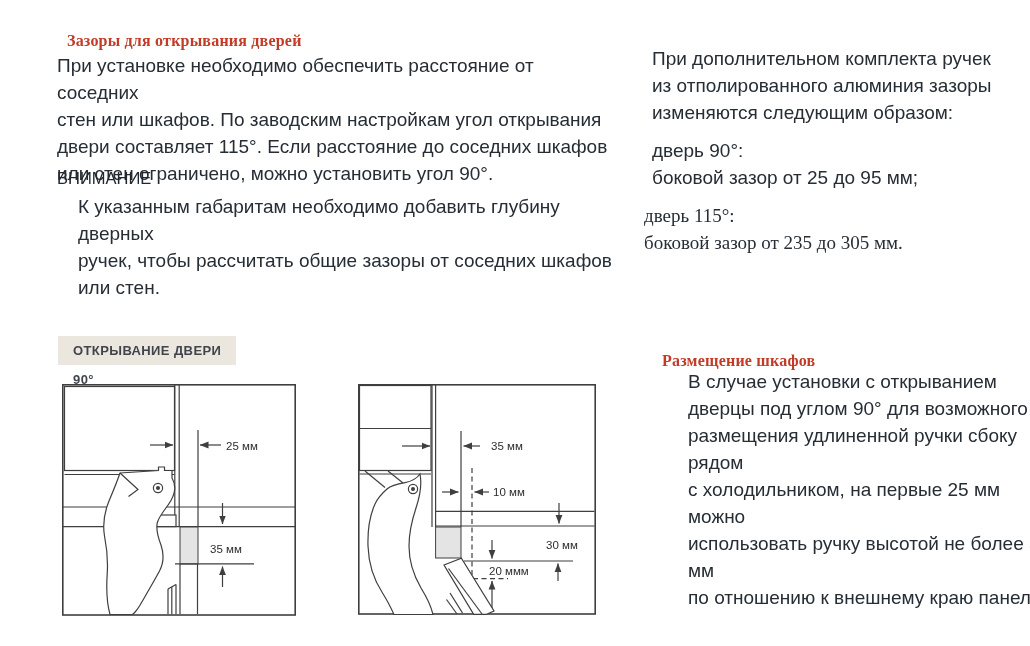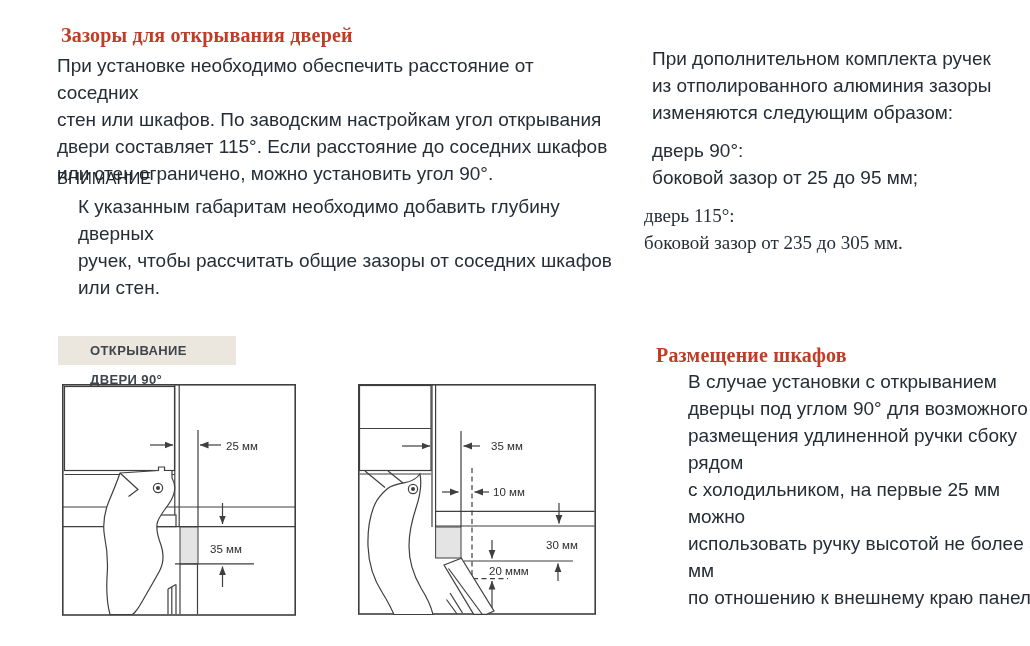--- a/index.html
+++ b/index.html
@@ -2,31 +2,31 @@
 <html><head>
 <meta charset="utf-8">
 <style>
   html,body{margin:0;padding:0;background:#ffffff;}
   .page{
     position:relative;width:1030px;height:646px;background:#ffffff;overflow:hidden;
     font-family:"Liberation Sans", sans-serif;color:#262d35;
   }
   .abs{position:absolute;}
   h1.sec-title{
-    margin:4px;font-family:"Liberation Serif", serif;font-weight:700;
-    font-size:20px;line-height:28px;color:#c23b27;letter-spacing:0.2px;
+    margin:10px;font-family:"Liberation Serif", serif;font-weight:700;
+    font-size:16px;line-height:28px;color:#c23b27;letter-spacing:0.2px;
   }
   .body-text{
     font-size:19px;line-height:27px;white-space:pre-line;color:#262d35;
   }
   .warn-title{font-size:16.5px;line-height:27px;font-weight:400;color:#21272e;}
   .caption{
     background:#ece7de;height:29px;line-height:29px;
     font-size:13px;font-weight:700;color:#40454c;letter-spacing:0.4px;
-    padding-left:32px;box-sizing:border-box;
+    padding-left:15px;box-sizing:border-box;
   }
   svg text{
     font-family:"Liberation Sans", sans-serif;font-size:11.5px;fill:#2e2e2e;
   }
   svg .ln{stroke:#3f3f3f;stroke-width:1.2;fill:none;}
   svg .thick{stroke:#3f3f3f;stroke-width:1.6;fill:none;}
   svg .wfill{fill:#ffffff;stroke:#3f3f3f;stroke-width:1.2;}
   svg .gfill{fill:#e4e4e4;stroke:#3f3f3f;stroke-width:1;}
   svg .dash{stroke:#3f3f3f;stroke-width:1.2;fill:none;stroke-dasharray:5 3.5;}
 </style>

